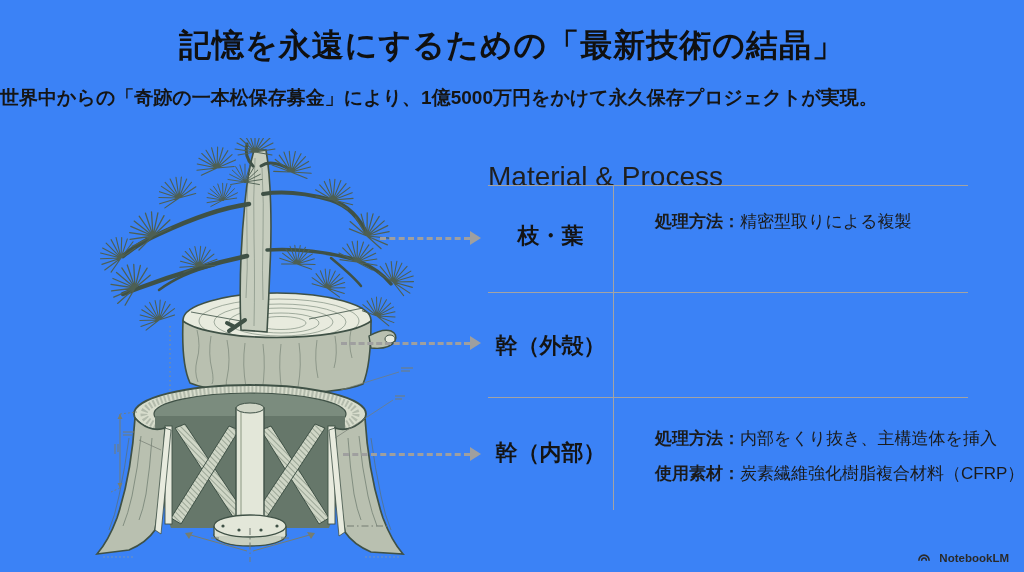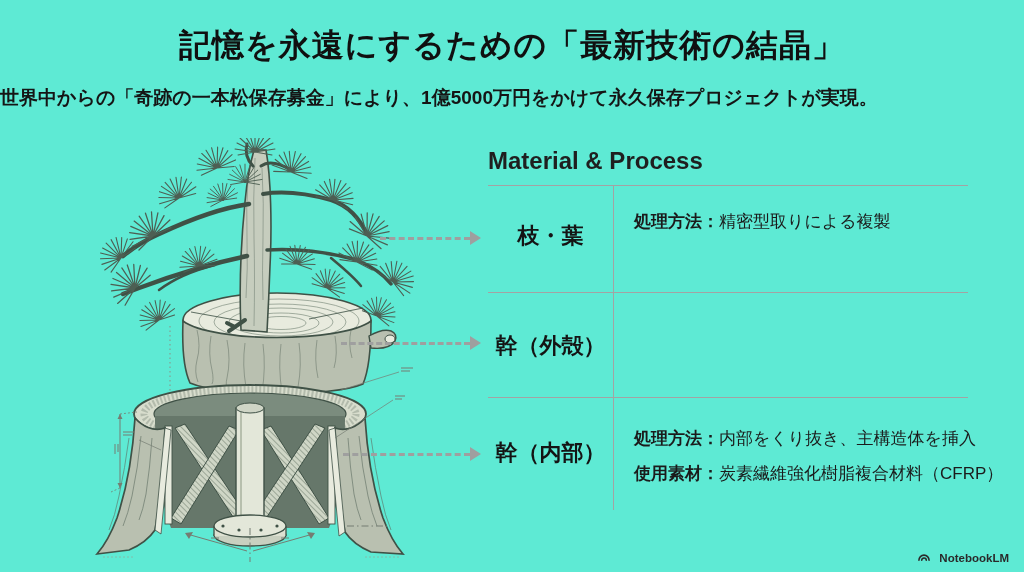--- a/index.html
+++ b/index.html
@@ -1,39 +1,39 @@
 <!DOCTYPE html>
 <html><head>
 <meta charset="utf-8">
 <style>
   html,body{margin:0;padding:0;background:#ffffff;}
-  .slide{position:relative;width:1024px;height:572px;background:#5eead4;overflow:hidden;
+  .slide{position:relative;width:1024px;height:572px;background:#3b82f6;overflow:hidden;
          font-family:"Liberation Sans","DejaVu Sans",sans-serif;color:#1b1b1b;}
   .title{position:absolute;top:24px;left:0;width:100%;text-align:center;
          font-family:"Liberation Serif","DejaVu Serif",serif;font-weight:700;
          font-size:32px;letter-spacing:1px;color:#101010;}
   .subtitle{position:absolute;top:85px;left:0;width:100%;text-align:left;
          font-weight:700;font-size:19px;color:#151515;}
   .illus{position:absolute;left:95px;top:138px;width:395px;height:425px;}
   .arrow{position:absolute;display:flex;align-items:center;height:14px;}
   .arrow-1{left:380px;top:231px;width:101px;}
   .arrow-2{left:341px;top:336px;width:140px;}
   .arrow-3{left:343px;top:447px;width:138px;}
   .shaft{flex:1;height:0;border-top:3px dashed #9f9f9f;}
   .head{width:0;height:0;border-left:11px solid #9f9f9f;border-top:7px solid transparent;border-bottom:7px solid transparent;}
-  .mp-header{position:absolute;left:488px;top:147px;font-size:24px;font-weight:700;color:#1f1f1f;}
+  .mp-header{position:absolute;left:488px;top:161px;font-size:28px;font-weight:400;color:#1f1f1f;}
   .hline{position:absolute;left:488px;width:480px;height:1px;background:#a3a3a3;}
   .hl-0{top:185px}.hl-1{top:292px}.hl-2{top:397px}
   .vline{position:absolute;left:613px;top:185px;width:1px;height:325px;background:#a3a3a3;}
   .row-label{position:absolute;left:488px;width:125px;text-align:center;
              font-size:22px;font-weight:700;color:#141414;}
   .rl-0{top:221px}.rl-1{top:331px}.rl-2{top:438px}
   .row-content{position:absolute;left:634px;width:336px;font-size:17px;}
   .rc-0{top:209px}.rc-1{top:315px}.rc-2{top:426px}
-  .cline{line-height:26px;margin-bottom:9px;white-space:nowrap;}
+  .cline{line-height:26px;margin-bottom:9px;white-space:nowrap;margin-left:21px;}
   .clabel{font-weight:700;}
   .cvalue{font-weight:400;}
   .watermark{position:absolute;right:15px;bottom:7px;display:flex;align-items:center;gap:8px;
              font-size:11.5px;font-weight:700;color:#2a2a2a;}
   .wm-icon{display:block;}
 </style>
 </head>
 <body>
 
 <div class="slide">

